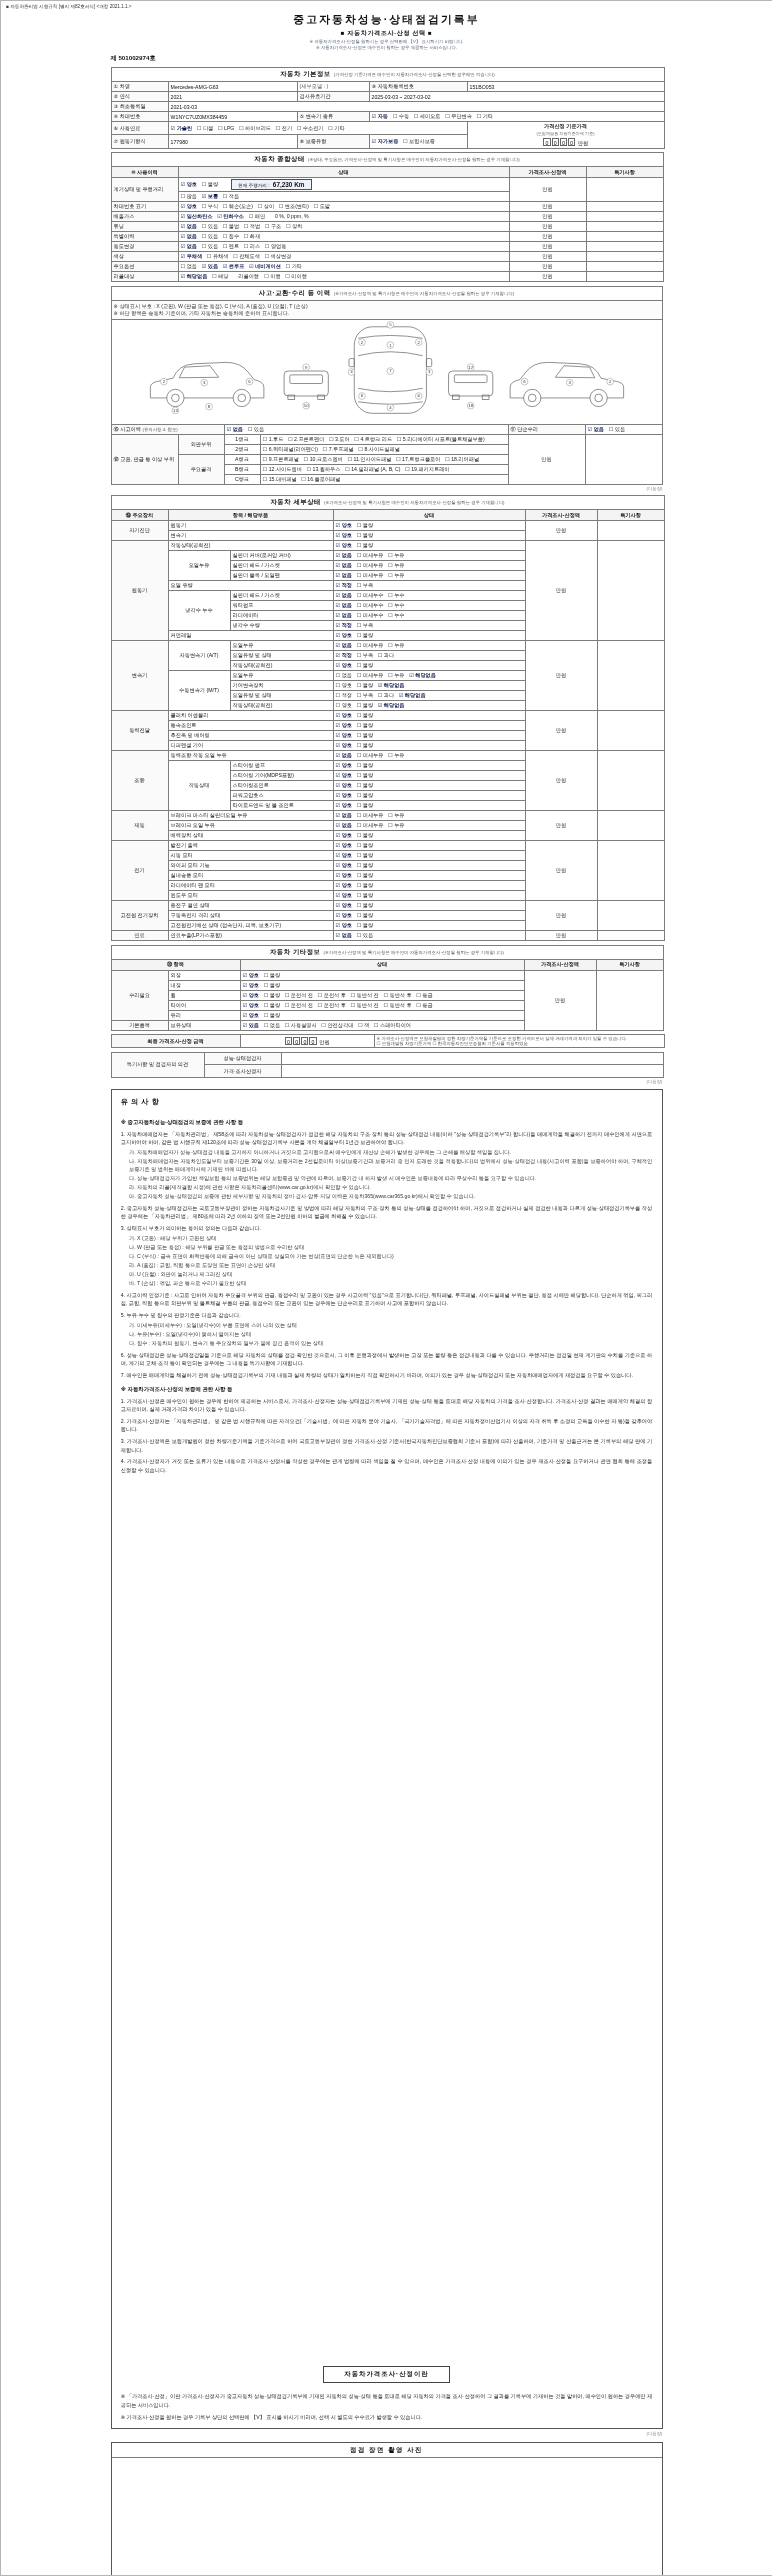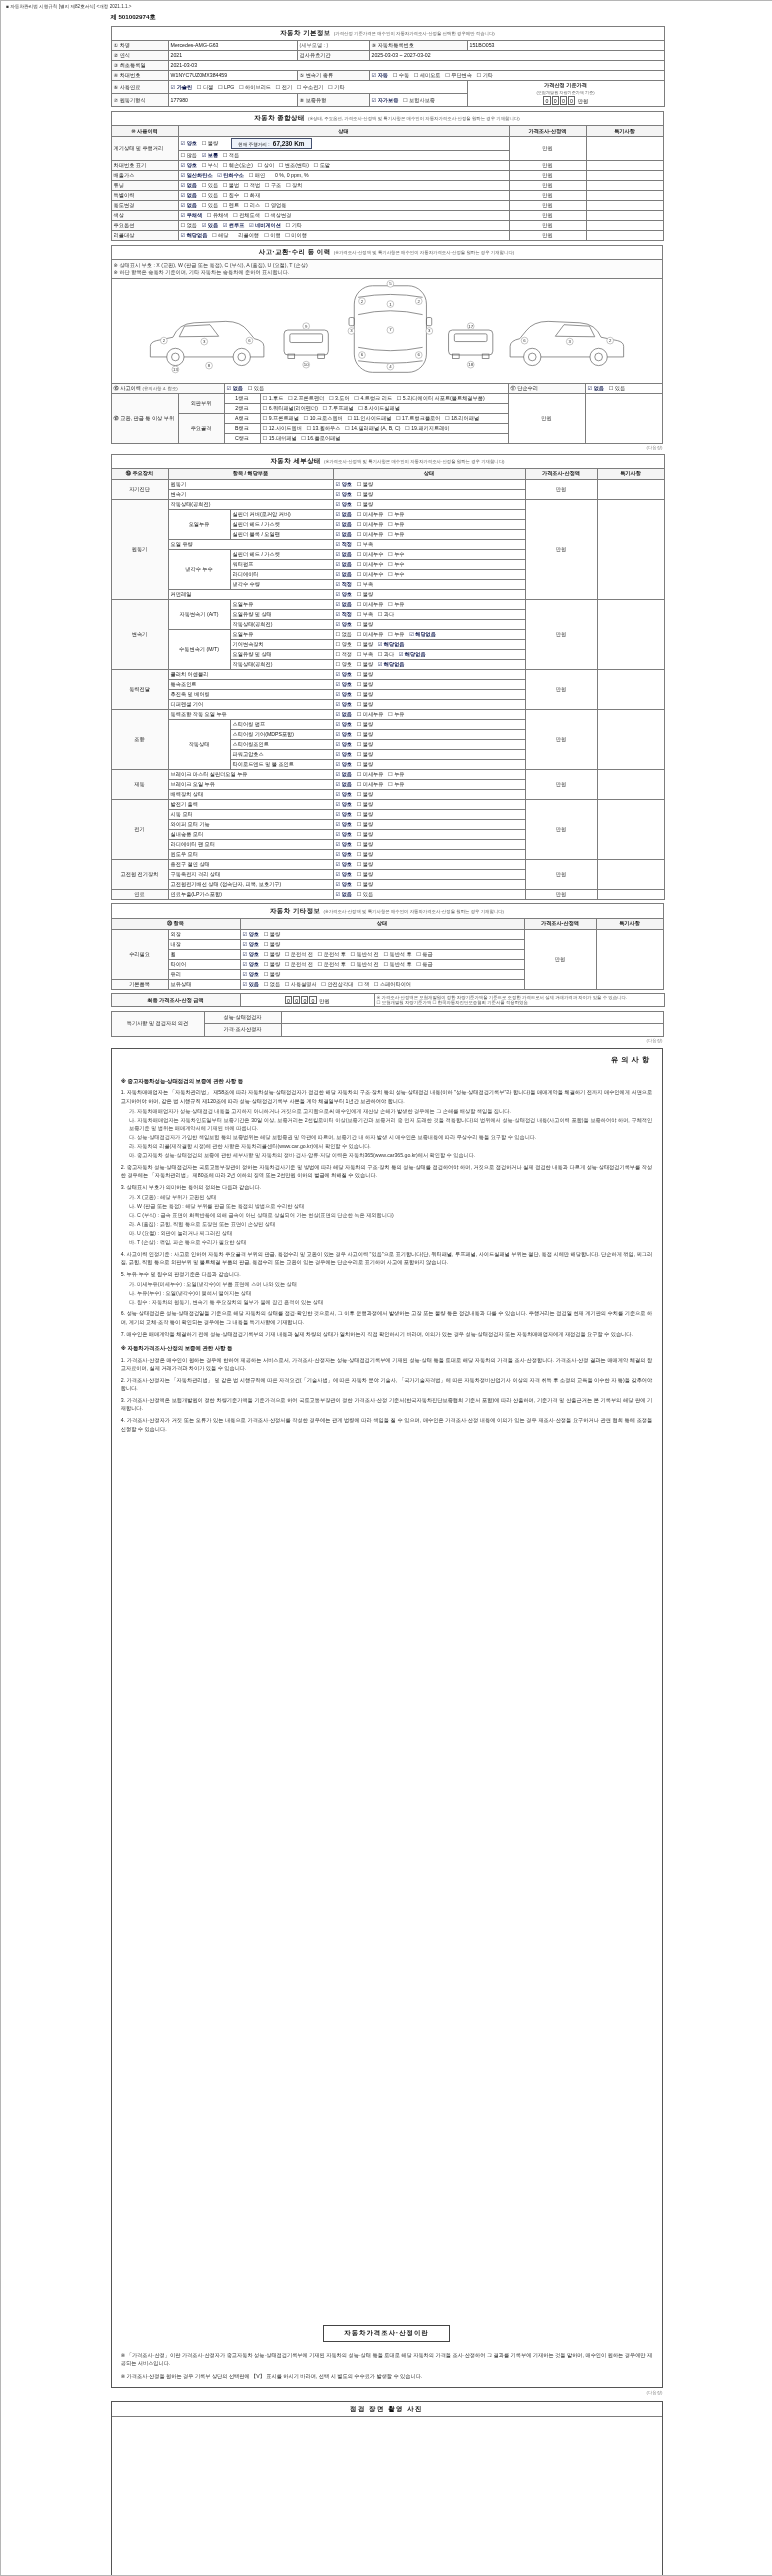--- a/index.html
+++ b/index.html
@@ -41,40 +41,46 @@
   .diagram-cell{text-align:center;background:#fff;padding:2.1px 0}
   svg .car{stroke:#666;fill:none;stroke-width:1.5}
   svg .wheel{stroke:#666;fill:#fff;stroke-width:1.5}
   svg .bdg circle{fill:#fff;stroke:#8a8a8a;stroke-width:1}
   svg .bdg text{font-size:9px;fill:#333;text-anchor:middle;font-family:"Liberation Sans",sans-serif}
   .final-label{font-weight:bold;text-align:center;background:#f7f7f7;font-size:5.7px}
   .final-amt{text-align:center}
   .op-role{text-align:center;background:#fafafa}
   .op-field{height:12.4px}
   .nbox{border:0.5px solid #555;margin-top:5.2px;height:1340px;padding:6.2px 9.3px 7.2px;display:flex;flex-direction:column}
-  .n-title{text-align:right;font-weight:bold;font-size:7.2px;letter-spacing:3.1px;margin-bottom:5.2px}
+  .n-title{text-align:left;font-weight:bold;font-size:7.2px;letter-spacing:3.1px;margin-bottom:5.2px}
   .n-h{font-weight:bold;font-size:5.4px;margin:7.2px 0 3.1px}
   .n-p{font-size:5.2px;line-height:1.6;color:#222;margin:3.6px 0 1.5px;text-align:justify}
   .n-i{font-size:5.2px;line-height:1.55;color:#333;margin:1px 0 1px 8.2px;text-align:justify}
   .n-spacer{flex:1}
   .n-subbox{text-align:center;margin-bottom:5.2px}
   .n-subtitle{display:inline-block;border:1px solid #444;padding:3.1px 20.6px;font-weight:bold;font-size:6.4px;letter-spacing:1px}
   .n-boxline{font-size:5.2px;line-height:1.6;color:#222;margin-top:4.1px;text-align:justify}
   .pbox{border:0.5px solid #555;margin-top:6.2px;height:175px}
   .pbox-header{text-align:center;font-weight:bold;font-size:6.4px;letter-spacing:1.5px;padding:2.6px;border-bottom:0.5px solid #7d7d7d}
   .pbox-body{height:157px;background:#fff}
 </style>
 </head>
 <body>
 
 <div class="sheet">
   <div class="form-ref">■ 자동차관리법 시행규칙 [별지 제82호서식] &lt;개정 2021.1.1.&gt;</div>
 
   <div class="doc">
 
+    <div class="title-wrap">
+      <div class="title">중고자동차성능·상태점검기록부</div>
+      <div class="subtitle">■ 자동차가격조사·산정 선택 ■</div>
+      <div class="tnote">※ 자동차가격조사·산정을 원하시는 경우 선택란에 【V】 표시하시기 바랍니다.</div>
+      <div class="tnote">※ 자동차가격조사·산정은 매수인이 원하는 경우 제공하는 서비스입니다.</div>
+    </div>
     <div class="docno">제 501002974호</div>
 
     <table class="tb">
       <colgroup>
           <col style="width:57px">
           <col style="width:129px">
           <col style="width:72px">
           <col style="width:98px">
           <col style="width:197px">
         </colgroup>

